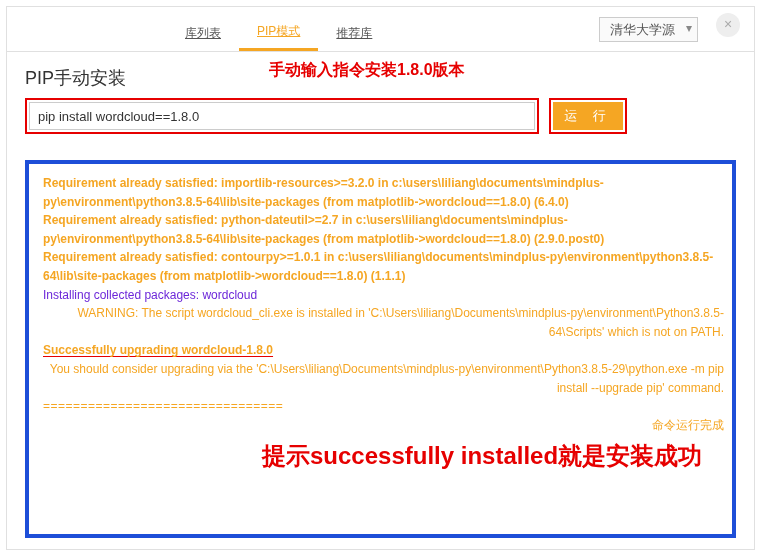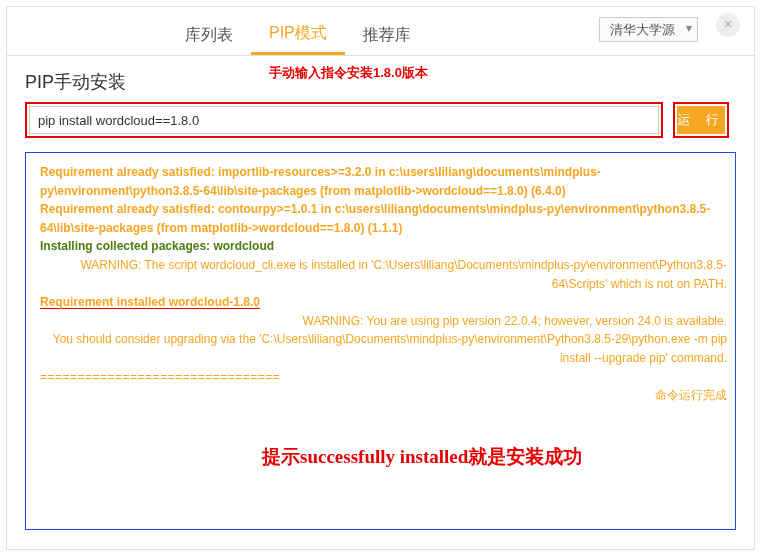--- a/index.html
+++ b/index.html
@@ -1,38 +1,38 @@
 <!DOCTYPE html>
 <html><head>
 <meta charset="utf-8">
 <style>
   * { box-sizing: border-box; margin: 0; padding: 0; }
   body { font-family: "Microsoft YaHei", Arial, sans-serif; background: #fff; width: 761px; height: 558px; position: relative; overflow: hidden; }
   .container { border: 1px solid #e0e0e0; margin: 6px; height: 544px; display: flex; flex-direction: column; background: #fff; }
   .tabs { display: flex; align-items: center; padding: 8px 20px 0 160px; border-bottom: 1px solid #e0e0e0; position: relative; }
-  .tab { padding: 8px 18px; font-size: 16px; color: #555; cursor: pointer; }
+  .tab { padding: 8px 18px; font-size: 12px; color: #555; cursor: pointer; text-decoration: underline; }
   .tab.active { color: #f5a623; border-bottom: 3px solid #f5a623; font-weight: 500; }
   .src-row { position: absolute; right: 56px; top: 10px; }
   .src-select { border: 1px solid #ccc; padding: 4px 22px 4px 10px; font-size: 13px; color: #555; background: #fafafa; appearance: none; position: relative; }
   .src-wrap { position: relative; display: inline-block; }
   .src-wrap::after { content: "▾"; position: absolute; right: 6px; top: 4px; color: #888; pointer-events: none; font-size: 12px; }
   .close-btn { position: absolute; right: 14px; top: 6px; width: 24px; height: 24px; background: #eee; border-radius: 50%; text-align: center; line-height: 23px; color: #aaa; font-size: 14px; cursor: pointer; }
   .section { padding: 14px 18px 0 18px; position: relative; }
   .section-title { font-size: 18px; color: #333; margin-bottom: 8px; }
-  .annot1 { position: absolute; left: 262px; top: 8px; color: #e60000; font-weight: 700; font-size: 13px; }
+  .annot1 { position: absolute; left: 262px; top: 8px; color: #e60000; font-weight: 700; font-size: 16px; }
   .input-row { display: flex; gap: 10px; align-items: center; }
   .box-red { border: 2px solid #e60000; padding: 2px; }
-  .cmd-input { width: 630px; height: 28px; border: 1px solid #ccc; padding: 3px 8px; font-size: 13px; color: #333; outline: none; font-family: inherit; }
-  .run-btn { background: #f5a623; color: #fff; border: none; width: 48px; height: 28px; font-size: 13px; cursor: pointer; letter-spacing: 6px; padding-left: 0; }
-  .output { margin-top: 14px; border: 1px solid #1d4ed8; padding: 10px 8px 10px 14px; height: 378px; overflow: hidden; font-size: 12px; line-height: 1.55; }
+  .cmd-input { width: 506px; height: 28px; border: 1px solid #ccc; padding: 3px 8px; font-size: 13px; color: #333; outline: none; font-family: inherit; }
+  .run-btn { background: #f5a623; color: #fff; border: none; width: 70px; height: 28px; font-size: 13px; cursor: pointer; letter-spacing: 6px; padding-left: 0; }
+  .output { margin-top: 26px; border: 4px solid #1d4ed8; padding: 10px 8px 10px 14px; height: 378px; overflow: hidden; font-size: 12px; line-height: 1.55; }
   .o-strong { color: #f5a623; font-weight: 700; }
   .o-norm { color: #f5a623; font-weight: 400; text-align: right; }
-  .o-gray { color: #4d7c0f; font-weight: 700; }
+  .o-gray { color: #6d28d9; font-weight: 400; }
   .o-success { color: #f5a623; font-weight: 700; text-decoration: underline; text-decoration-color: #e60000; text-underline-offset: 2px; }
-  .annot2 { position: absolute; left: 255px; top: 388px; color: #e60000; font-weight: 700; font-size: 19px; white-space: nowrap; z-index: 5; font-family: Liberation Serif, serif; }
+  .annot2 { position: absolute; left: 255px; top: 388px; color: #e60000; font-weight: 700; font-size: 24px; white-space: nowrap; z-index: 5; }
   .sep { color: #f5a623; letter-spacing: 0.5px; }
 </style>
 </head>
 <body>
 
 <div class="container">
   <div class="tabs">
     <div class="tab">库列表</div>
     <div class="tab active">PIP模式</div>
     <div class="tab">推荐库</div>
@@ -56,24 +56,24 @@
       </span>
       <span class="box-red">
         <button class="run-btn">运 行</button>
       </span>
     </div>
 
     <div class="annot2">提示successfully installed就是安装成功</div>
 
     <div class="output">
       <div class="o-strong">Requirement already satisfied: importlib-resources&gt;=3.2.0 in c:\users\liliang\documents\mindplus-py\environment\python3.8.5-64\lib\site-packages (from matplotlib-&gt;wordcloud==1.8.0) (6.4.0)</div>
+      <div class="o-strong">Requirement already satisfied: python-dateutil&gt;=2.7 in c:\users\liliang\documents\mindplus-py\environment\python3.8.5-64\lib\site-packages (from matplotlib-&gt;wordcloud==1.8.0) (2.9.0.post0)</div>
       <div class="o-strong">Requirement already satisfied: contourpy&gt;=1.0.1 in c:\users\liliang\documents\mindplus-py\environment\python3.8.5-64\lib\site-packages (from matplotlib-&gt;wordcloud==1.8.0) (1.1.1)</div>
       <div class="o-gray">Installing collected packages: wordcloud</div>
       <div class="o-norm">  WARNING: The script wordcloud_cli.exe is installed in 'C:\Users\liliang\Documents\mindplus-py\environment\Python3.8.5-64\Scripts' which is not on PATH.</div>
-      <div class="o-success">Requirement installed wordcloud-1.8.0</div>
-      <div class="o-norm">WARNING: You are using pip version 22.0.4; however, version 24.0 is available.</div>
+      <div class="o-success">Successfully upgrading wordcloud-1.8.0</div>
       <div class="o-norm">You should consider upgrading via the 'C:\Users\liliang\Documents\mindplus-py\environment\Python3.8.5-29\python.exe -m pip install --upgrade pip' command.</div>
       <div class="sep">================================</div>
       <div class="o-norm">  命令运行完成</div>
 
     </div>
   </div>
 </div>
 
 </body></html>

